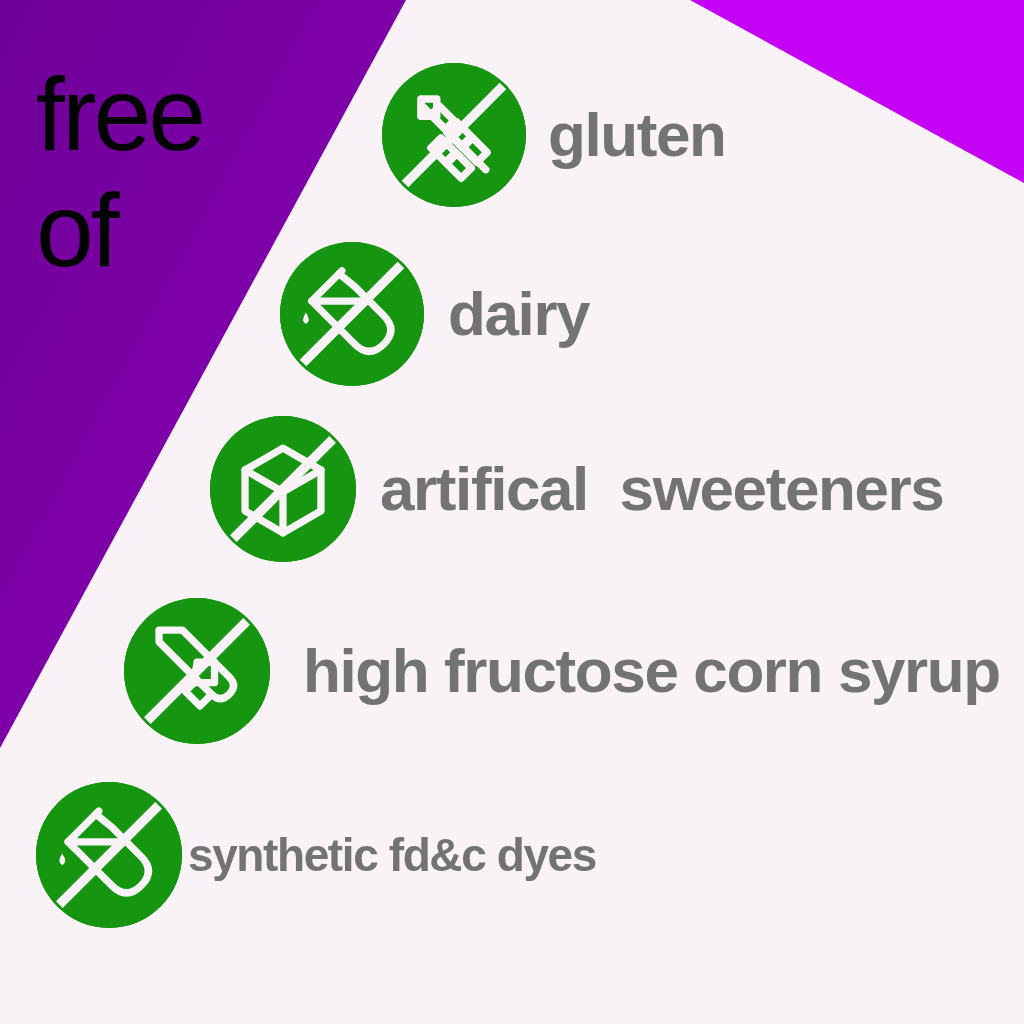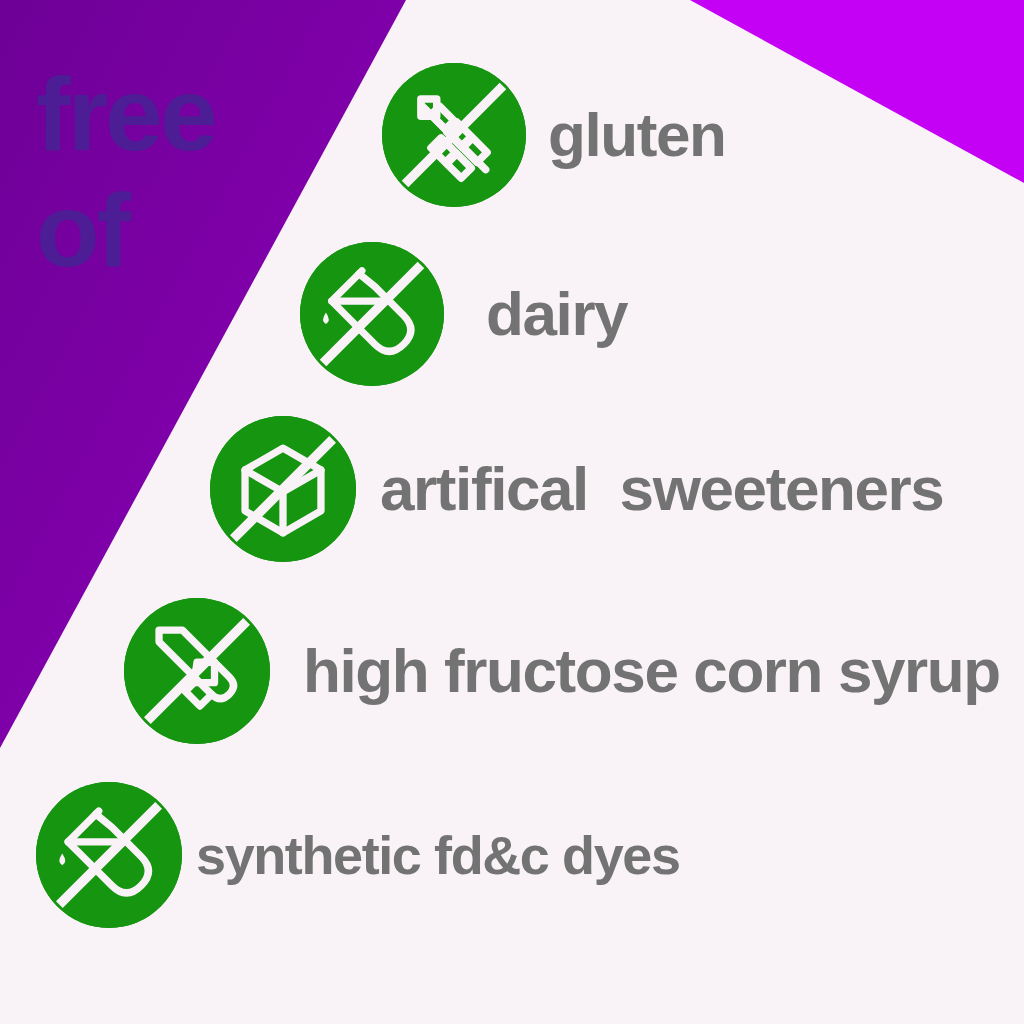--- a/index.html
+++ b/index.html
@@ -47,22 +47,22 @@
     height: 1024px;
     background: #c400f5;
     clip-path: polygon(690px 0, 1024px 0, 1024px 183px);
   }
 
   
   .headline {
     position: absolute;
     left: 36px;
     top: 56px;
-    color: #4c1d95;
-    font-weight: bold;
+    color: #000000;
+    font-weight: normal;
     font-size: 104px;
     line-height: 1.12;
     letter-spacing: -3px;
     z-index: 4;
     user-select: none;
   }
   .headline-line { display: block; }
 
   
   .rows {
@@ -93,35 +93,35 @@
     letter-spacing: -1.4px;
     white-space: pre;
     line-height: 1;
   }
 
   
   .row-0 { left: 382px; top: 63px; }
   .row-0 .badge { width: 144px; height: 144px; }
   .row-0 .row-label { font-size: 62px; margin-left: 22px; }
 
-  .row-1 { left: 300px; top: 242px; gap: 18px; }
+  .row-1 { left: 280px; top: 242px; }
   .row-1 .badge { width: 144px; height: 144px; }
   .row-1 .row-label { font-size: 62px; margin-left: 24px; }
 
   .row-2 { left: 210px; top: 416px; }
   .row-2 .badge { width: 146px; height: 146px; }
   .row-2 .row-label { font-size: 62px; margin-left: 24px; }
 
   .row-3 { left: 124px; top: 598px; }
   .row-3 .badge { width: 146px; height: 146px; }
   .row-3 .row-label { font-size: 62px; margin-left: 33px; }
 
   .row-4 { left: 36px; top: 782px; }
   .row-4 .badge { width: 146px; height: 146px; }
-  .row-4 .row-label { font-size: 54px; margin-left: 14px; }
+  .row-4 .row-label { font-size: 46px; margin-left: 6px; }
 </style>
 </head>
 <body>
 
 <div id="poster">
 
   <div class="shape-layer">
     <div class="purple-wedge"></div>
     <div class="magenta-wedge"></div>
   </div>

